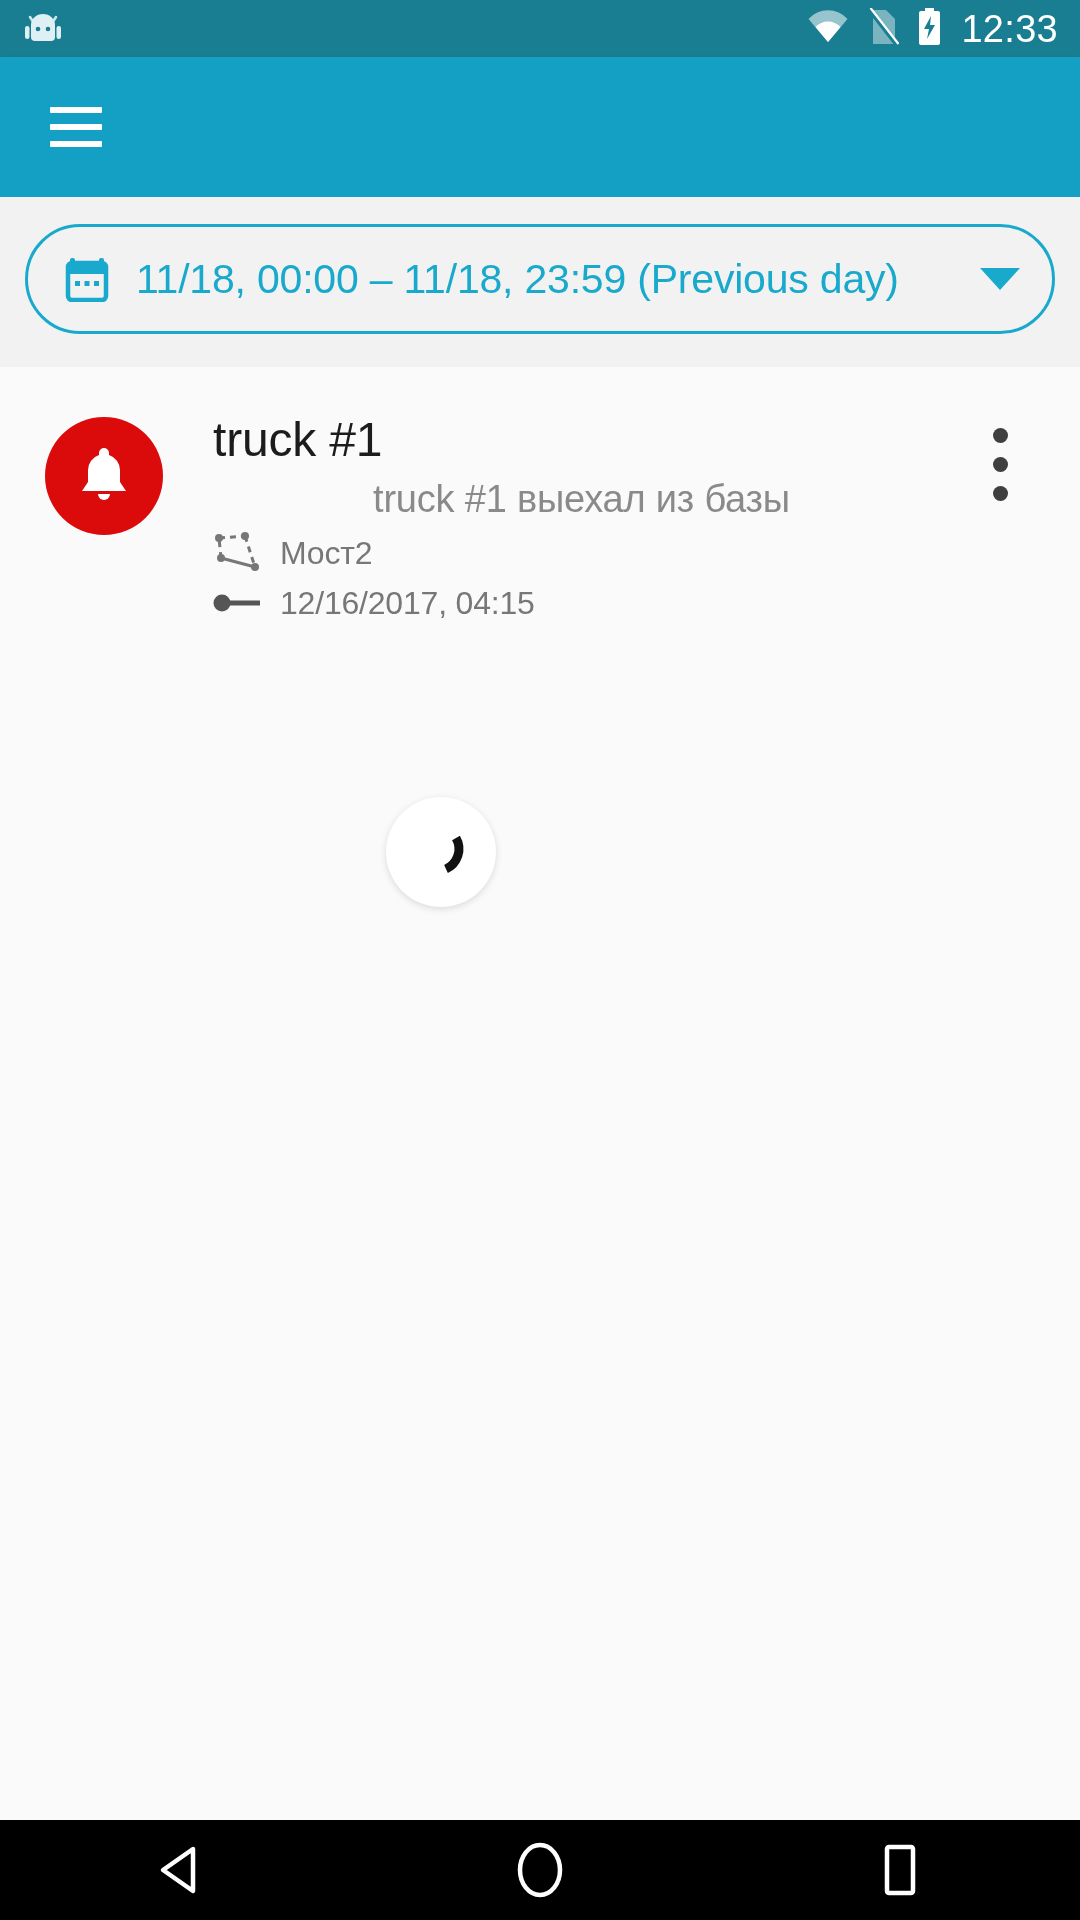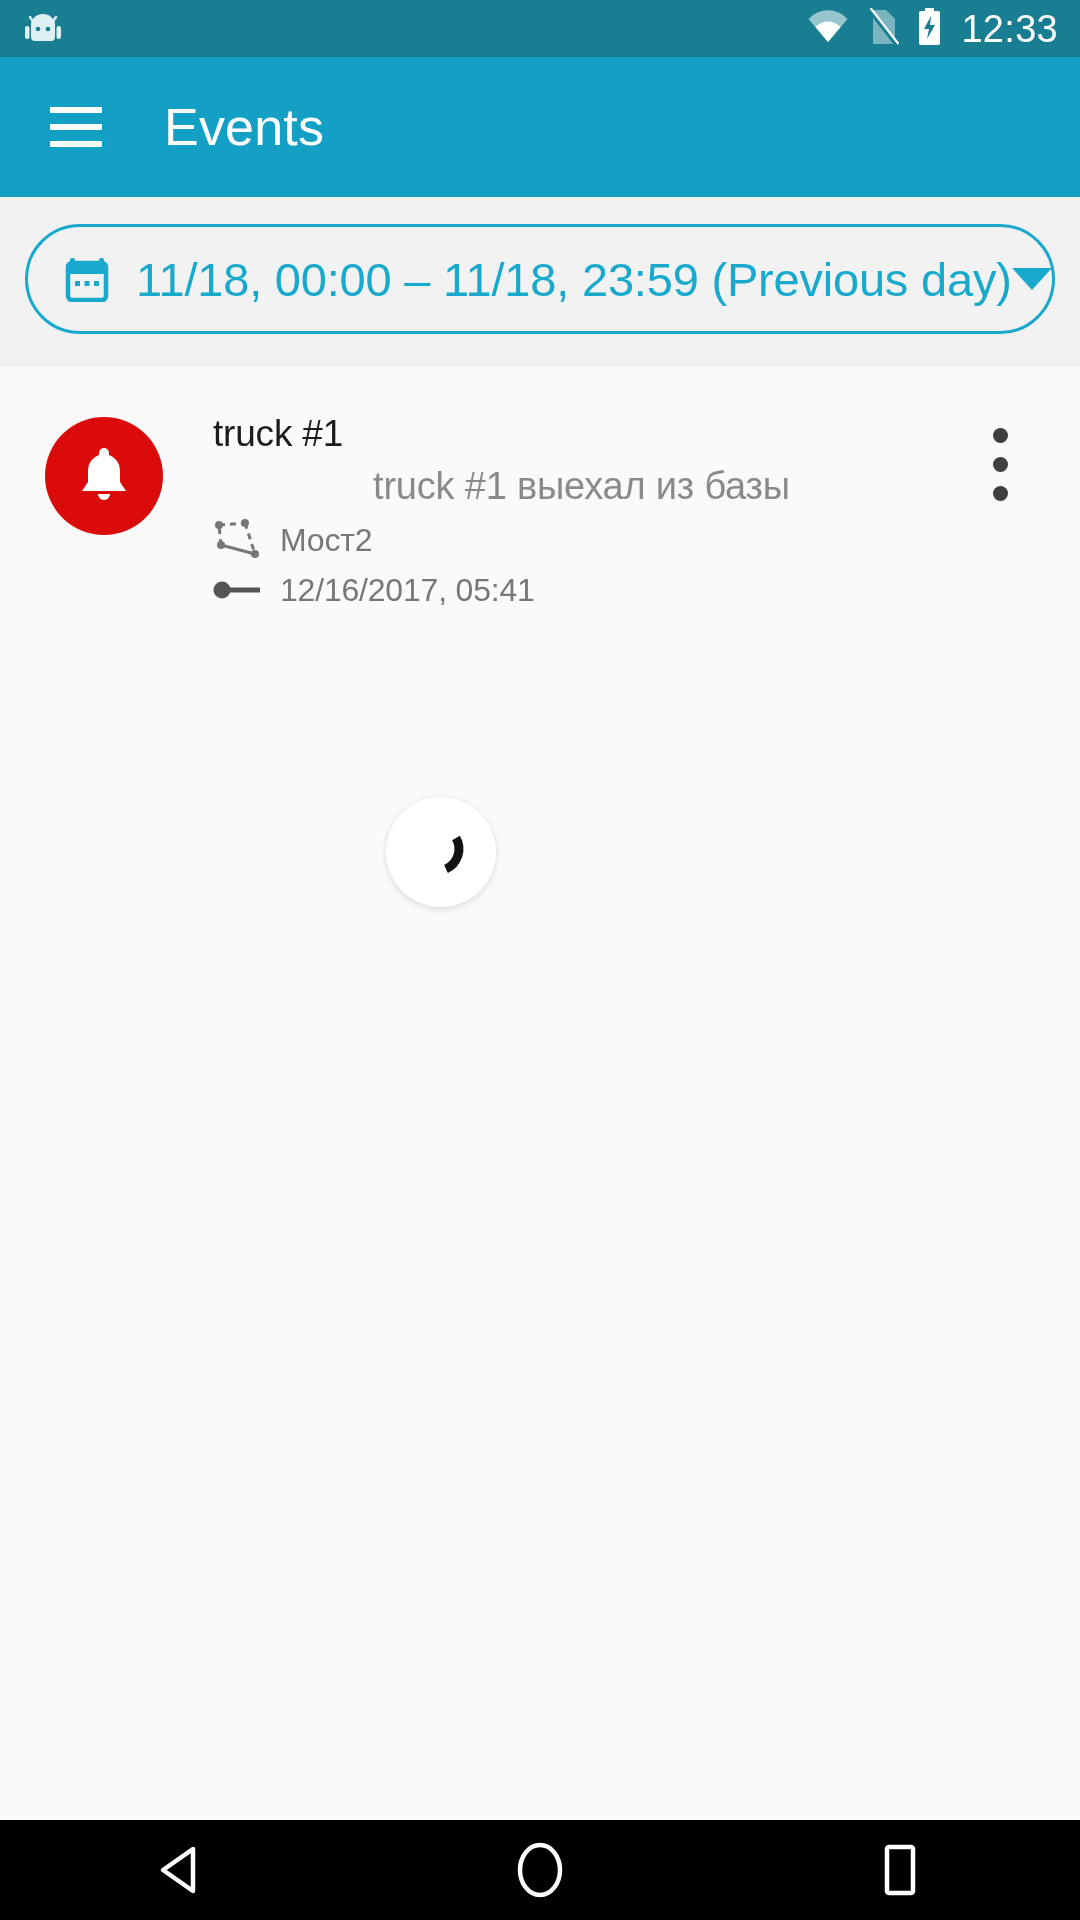--- a/index.html
+++ b/index.html
@@ -50,21 +50,21 @@
   .daterange-pill {
     position:absolute; top:27px; left:25px;
     width:1030px; height:110px;
     border:3px solid #19a9cd; border-radius:58px;
     background:transparent;
     display:flex; align-items:center;
     padding:0 32px 0 36px; cursor:pointer;
   }
   .cal-icon { width:46px; height:46px; flex-shrink:0; }
   .daterange-text {
-    color:#19a9cd; font-size:47px; margin-left:26px;
+    color:#19a9cd; font-size:41px; margin-left:26px;
     white-space:nowrap; letter-spacing:-0.2px;
   }
   .caret-down {
     margin-left:auto; width:0; height:0;
     border-left:20px solid transparent;
     border-right:20px solid transparent;
     border-top:22px solid #19a9cd;
   }
 
   
@@ -73,21 +73,21 @@
     background:#fafafa;
   }
   .event-row { position:relative; width:1080px; padding-top:45px; }
   .event-avatar {
     position:absolute; left:45px; top:50px;
     width:118px; height:118px; border-radius:50%;
     background:#db0b0b; display:flex; align-items:center; justify-content:center;
   }
   .event-body { margin-left:213px; padding-right:130px; }
   .event-title {
-    font-size:37px; color:#1c1c1c; line-height:1.18;
+    font-size:48px; color:#1c1c1c; line-height:1.18;
     letter-spacing:-0.2px;
   }
   .event-subtitle {
     font-size:38px; color:#8a8a8a; line-height:1.25;
     margin-top:7px; letter-spacing:-0.2px; white-space:nowrap;text-align:center;
   }
   .detail-line {
     display:flex; align-items:center; margin-top:10px;
   }
   .detail-icon {
@@ -169,21 +169,20 @@
       <span class="sb-clock">12:33</span>
     </div>
   </div>
 
   <div class="appbar">
     <div class="hamburger">
       <span></span>
       <span></span>
       <span></span>
     </div>
-    <div class="appbar-title">Events</div>
   </div>
 
   <div class="filterstrip">
     <div class="daterange-pill">
       <span class="cal-icon">
         <svg width="46" height="46" viewBox="0 0 46 46">
           <rect x="6" y="2" width="5" height="8" rx="2" fill="#19a9cd"></rect>
           <rect x="35" y="2" width="5" height="8" rx="2" fill="#19a9cd"></rect>
           <rect x="4" y="7" width="38" height="37" rx="4" fill="none" stroke="#19a9cd" stroke-width="4.5"></rect>
           <rect x="4" y="7" width="38" height="11" fill="#19a9cd"></rect>
@@ -228,21 +227,21 @@
           <span class="detail-text">Мост2</span>
         </div>
 
         <div class="detail-line">
           <span class="detail-icon">
             <svg width="50" height="26" viewBox="0 0 50 26">
               <circle cx="9" cy="13" r="8.5" fill="#555"></circle>
               <line x1="15" y1="13" x2="47" y2="13" stroke="#555" stroke-width="5" stroke-linecap="butt"></line>
             </svg>
           </span>
-          <span class="detail-text">12/16/2017, 05:41</span>
+          <span class="detail-text">12/16/2017, 04:15</span>
         </div>
 
       </div>
 
       <div class="overflow-menu">
         <i></i>
         <i></i>
         <i></i>
       </div>
     </div>

